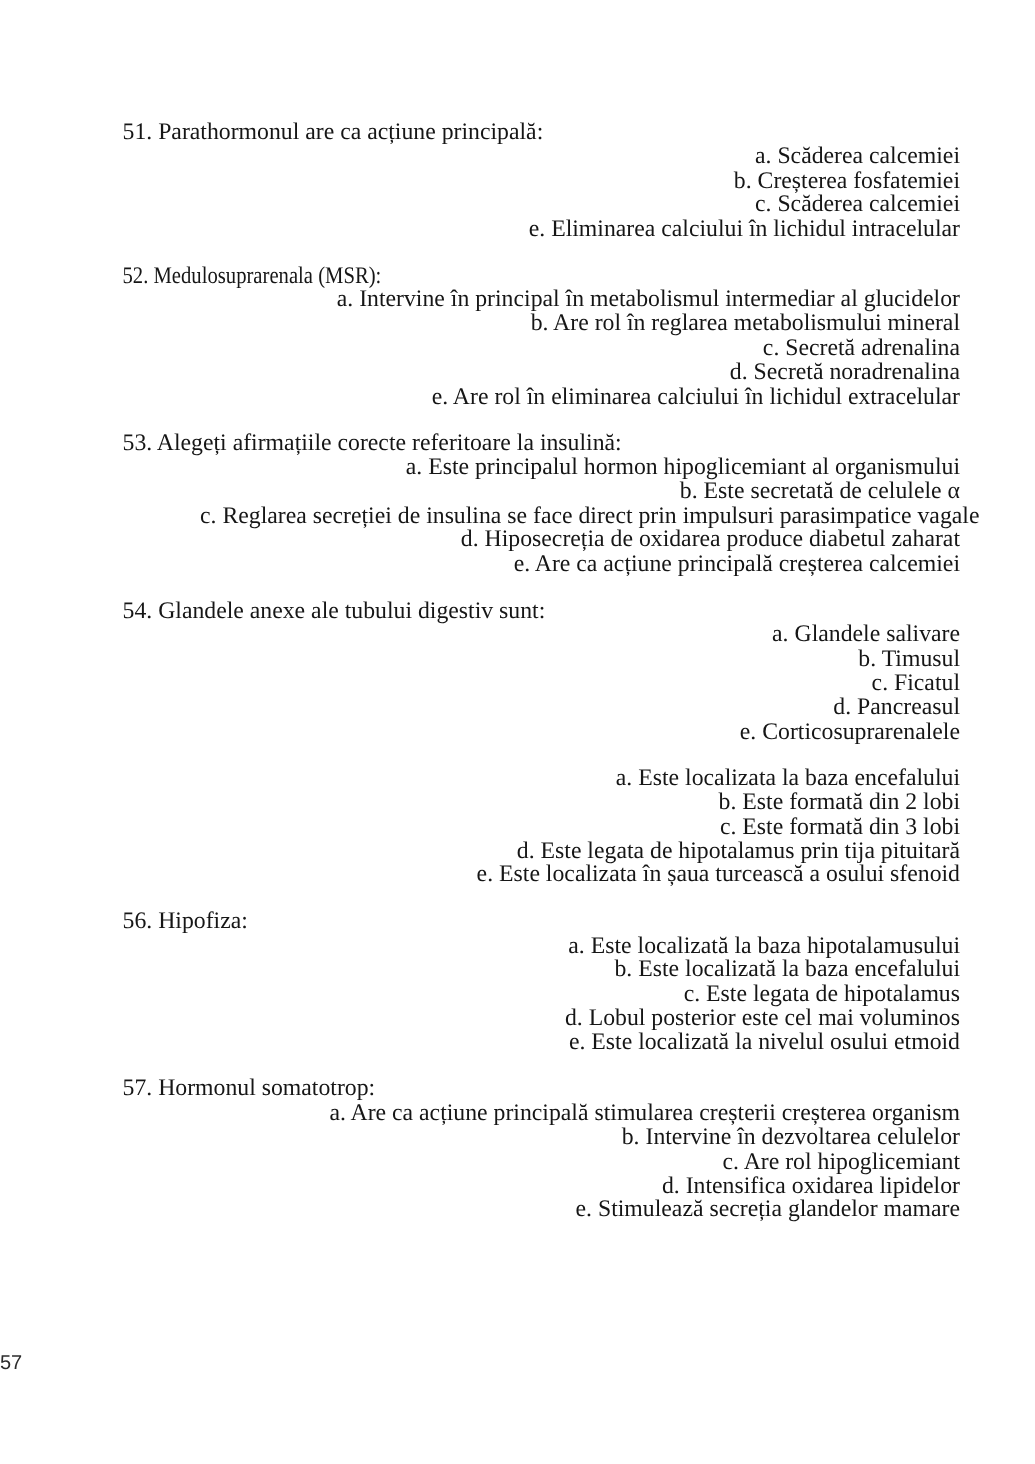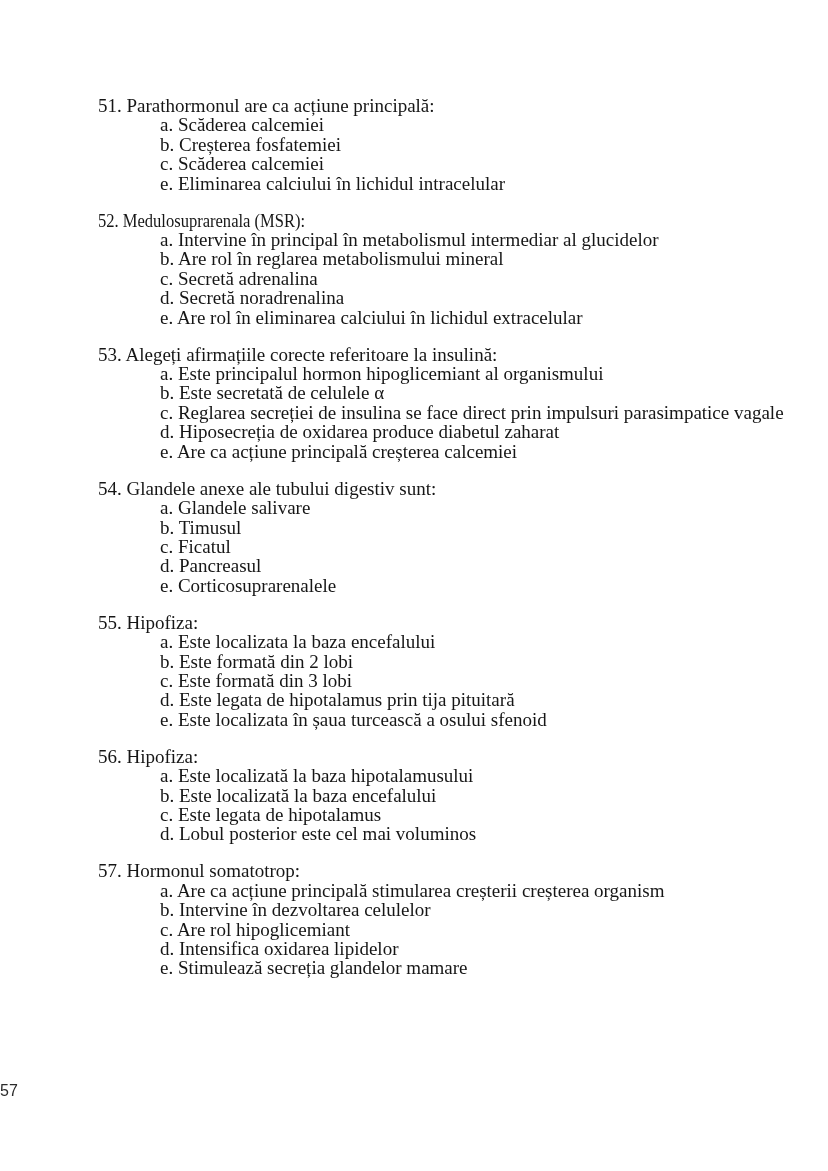--- a/index.html
+++ b/index.html
@@ -32,20 +32,21 @@
   .q-header.condensed {
     display: inline-block;
     transform: scaleX(0.87);
     transform-origin: 0 100%;
   }
   .q-num {
     display: inline;
   }
   .options {
     margin-left: 62px;
+    text-align: right;
   }
   .option {
     white-space: nowrap;
   }
   .page-footer {
     position: absolute;
     top: 1082px;
     left: 0;
     width: 100%;
     text-align: left;
@@ -109,43 +110,40 @@
     <div class="options">
       <div class="option"><span>a.</span> <span>Glandele salivare</span></div>
       <div class="option"><span>b.</span> <span>Timusul</span></div>
       <div class="option"><span>c.</span> <span>Ficatul</span></div>
       <div class="option"><span>d.</span> <span>Pancreasul</span></div>
       <div class="option"><span>e.</span> <span>Corticosuprarenalele</span></div>
     </div>
   </section>
 
   <section class="question">
-    <div class="q-header">
-      <span class="q-num">55.</span>
-      <span class="q-text">Hipofiza:</span>
-    </div>
     <div class="options">
       <div class="option"><span>a.</span> <span>Este localizata la baza encefalului</span></div>
       <div class="option"><span>b.</span> <span>Este formată din 2 lobi</span></div>
       <div class="option"><span>c.</span> <span>Este formată din 3 lobi</span></div>
       <div class="option"><span>d.</span> <span>Este legata de hipotalamus prin tija pituitară</span></div>
       <div class="option"><span>e.</span> <span>Este localizata în șaua turcească a osului sfenoid</span></div>
     </div>
   </section>
 
   <section class="question">
     <div class="q-header">
       <span class="q-num">56.</span>
       <span class="q-text">Hipofiza:</span>
     </div>
     <div class="options">
       <div class="option"><span>a.</span> <span>Este localizată la baza hipotalamusului</span></div>
       <div class="option"><span>b.</span> <span>Este localizată la baza encefalului</span></div>
       <div class="option"><span>c.</span> <span>Este legata de hipotalamus</span></div>
       <div class="option"><span>d.</span> <span>Lobul posterior este cel mai voluminos</span></div>
+      <div class="option"><span>e.</span> <span>Este localizată la nivelul osului etmoid</span></div>
     </div>
   </section>
 
   <section class="question">
     <div class="q-header">
       <span class="q-num">57.</span>
       <span class="q-text">Hormonul somatotrop:</span>
     </div>
     <div class="options">
       <div class="option"><span>a.</span> <span>Are ca acțiune principală stimularea creșterii creșterea organism</span></div>

